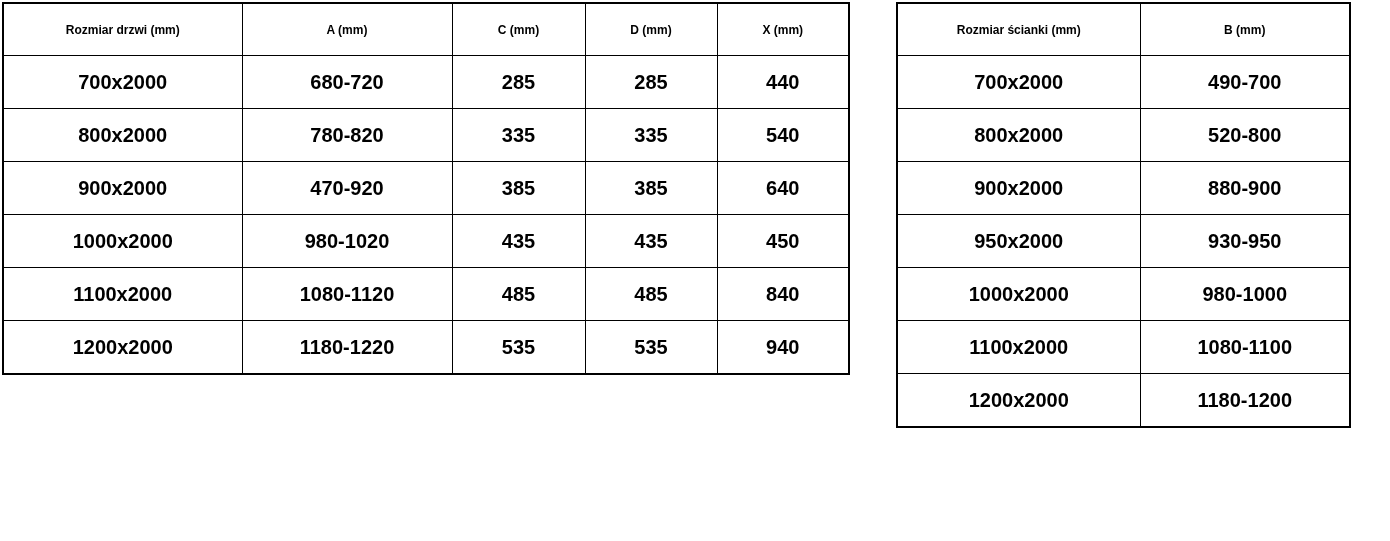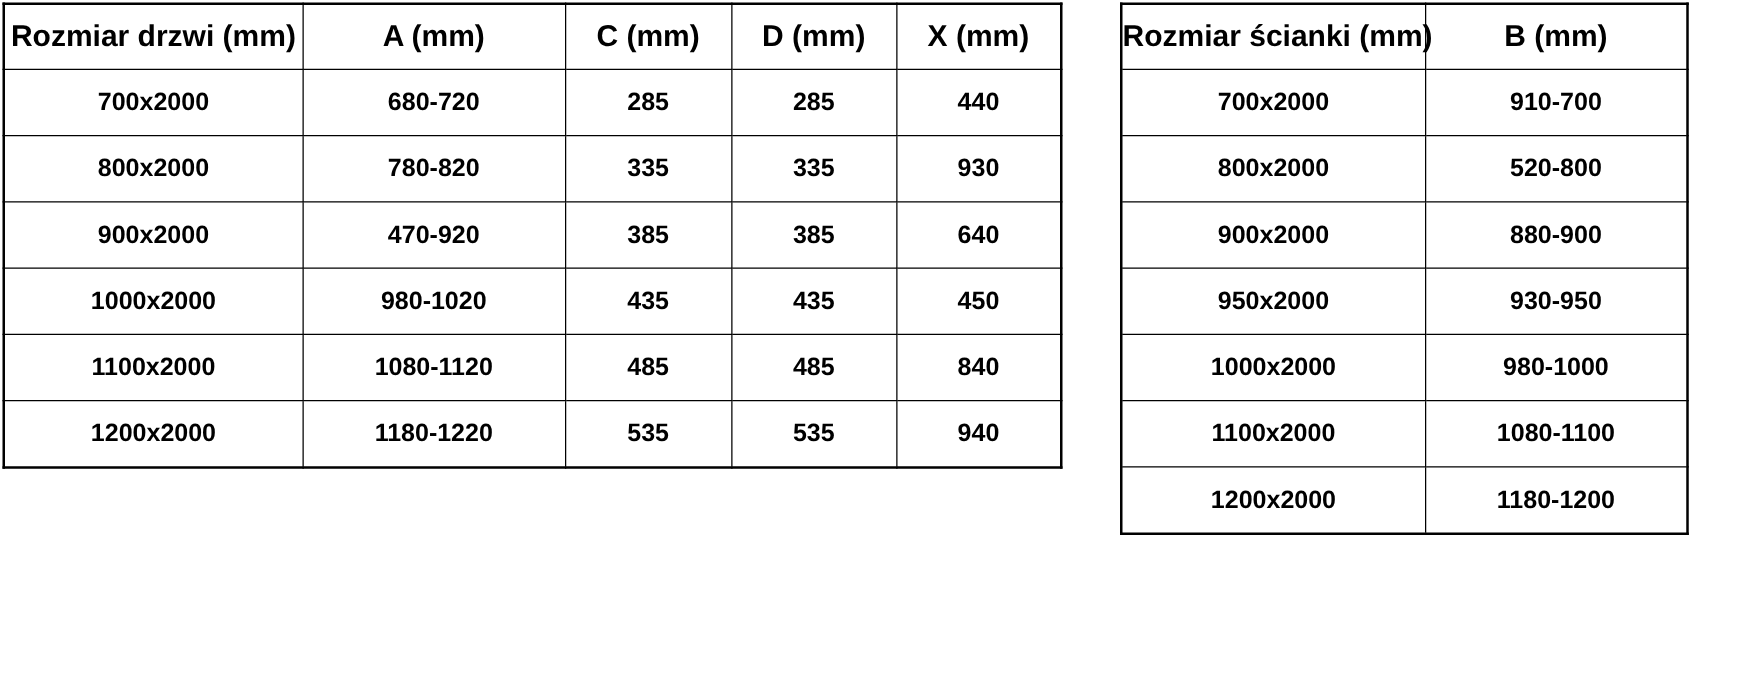--- a/index.html
+++ b/index.html
@@ -25,21 +25,21 @@
   table.dim-table th,
   table.dim-table td {
     border: 1px solid #000000;
     text-align: center;
     vertical-align: middle;
     padding: 0;
     white-space: nowrap;
     color: #000000;
   }
   table.dim-table th {
-    font-size: 24px;
+    font-size: 12px;
     font-weight: bold;
     height: 51px;
   }
   table.dim-table td {
     font-size: 20px;
     font-weight: bold;
     height: 52px;
   }
   #doors-table { left: 2px; top: 2px; width: 846px; }
   #walls-table { left: 896px; top: 2px; width: 453px; }
@@ -70,21 +70,21 @@
       <td>680-720</td>
       <td>285</td>
       <td>285</td>
       <td>440</td>
     </tr>
     <tr>
       <td>800x2000</td>
       <td>780-820</td>
       <td>335</td>
       <td>335</td>
-      <td>930</td>
+      <td>540</td>
     </tr>
     <tr>
       <td>900x2000</td>
       <td>470-920</td>
       <td>385</td>
       <td>385</td>
       <td>640</td>
     </tr>
     <tr>
       <td>1000x2000</td>
@@ -117,21 +117,21 @@
   </colgroup>
   <thead>
     <tr>
       <th>Rozmiar ścianki (mm)</th>
       <th>B (mm)</th>
     </tr>
   </thead>
   <tbody>
     <tr>
       <td>700x2000</td>
-      <td>910-700</td>
+      <td>490-700</td>
     </tr>
     <tr>
       <td>800x2000</td>
       <td>520-800</td>
     </tr>
     <tr>
       <td>900x2000</td>
       <td>880-900</td>
     </tr>
     <tr>

